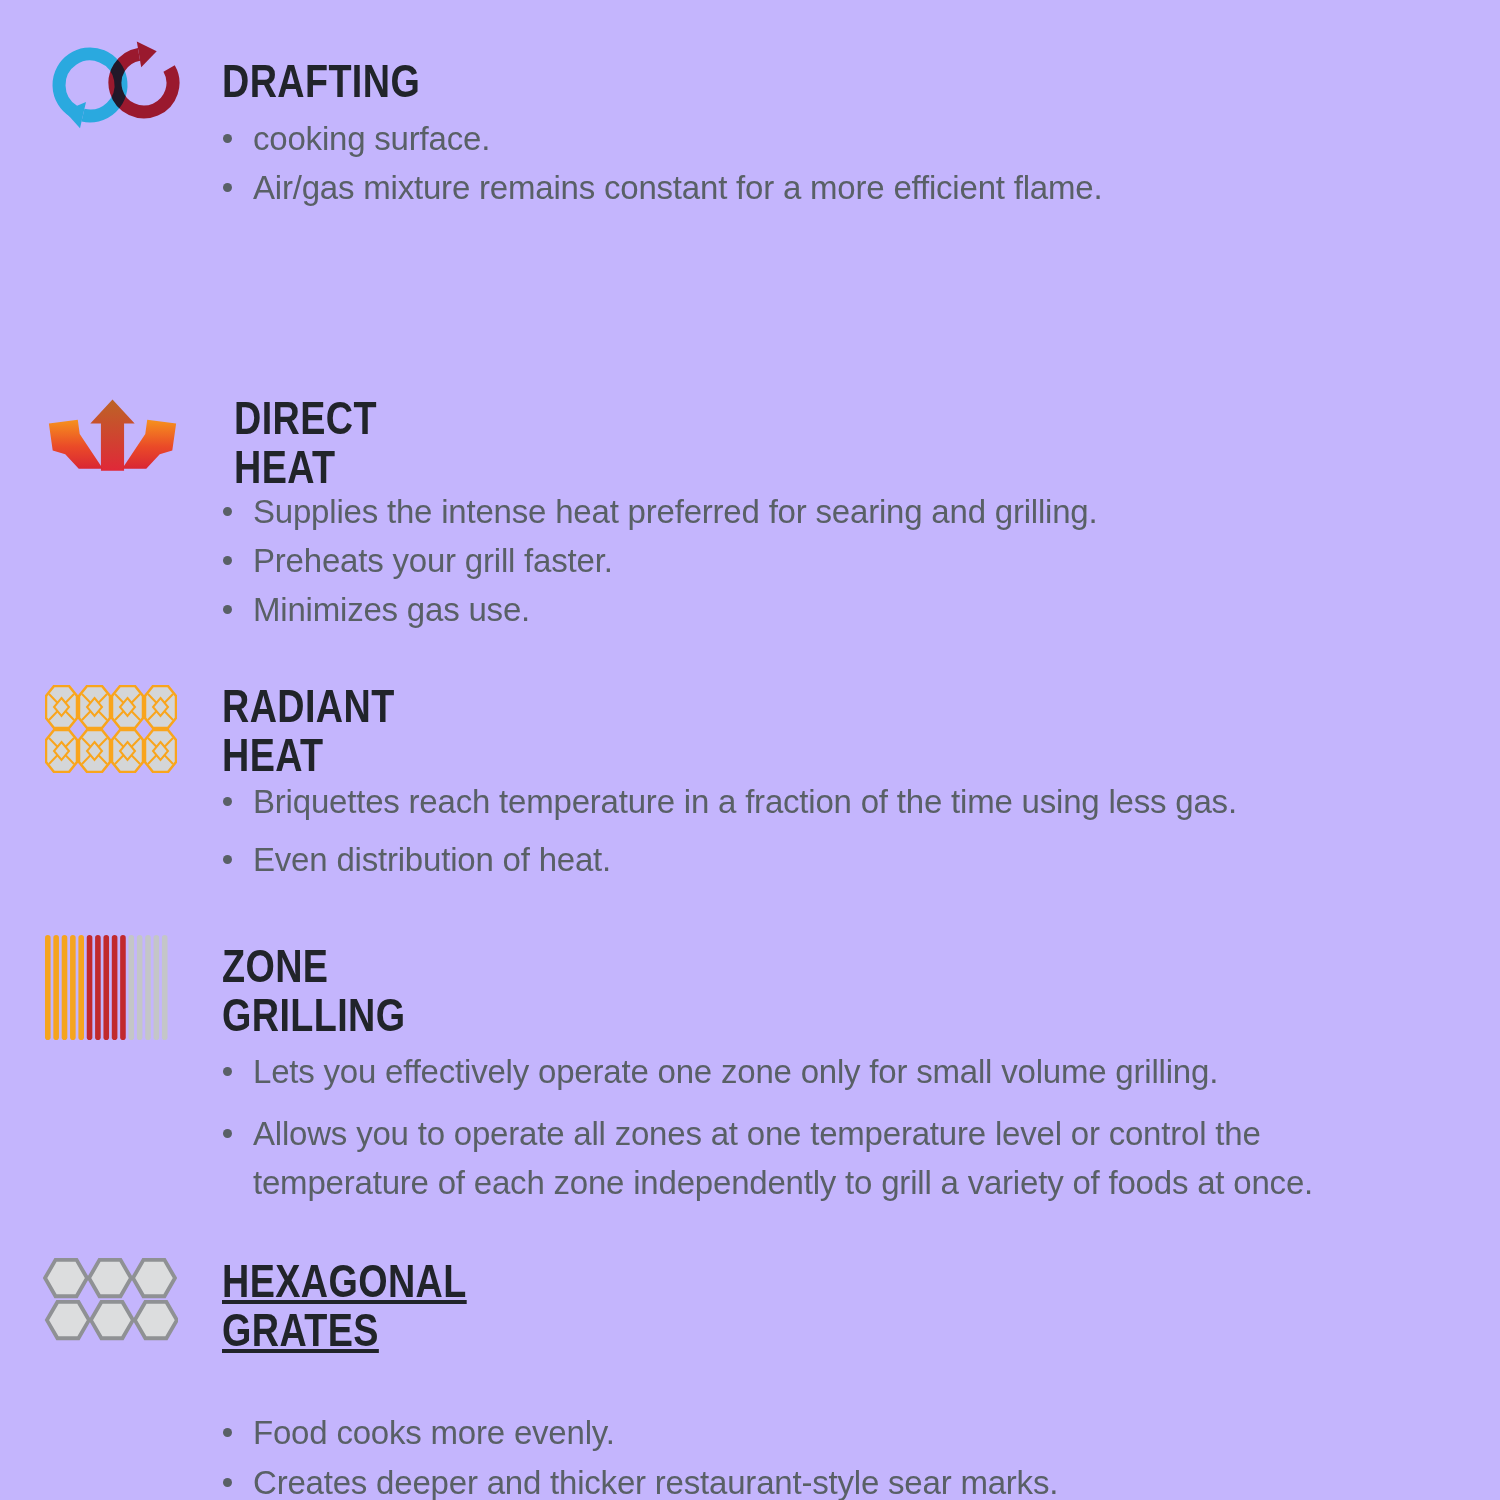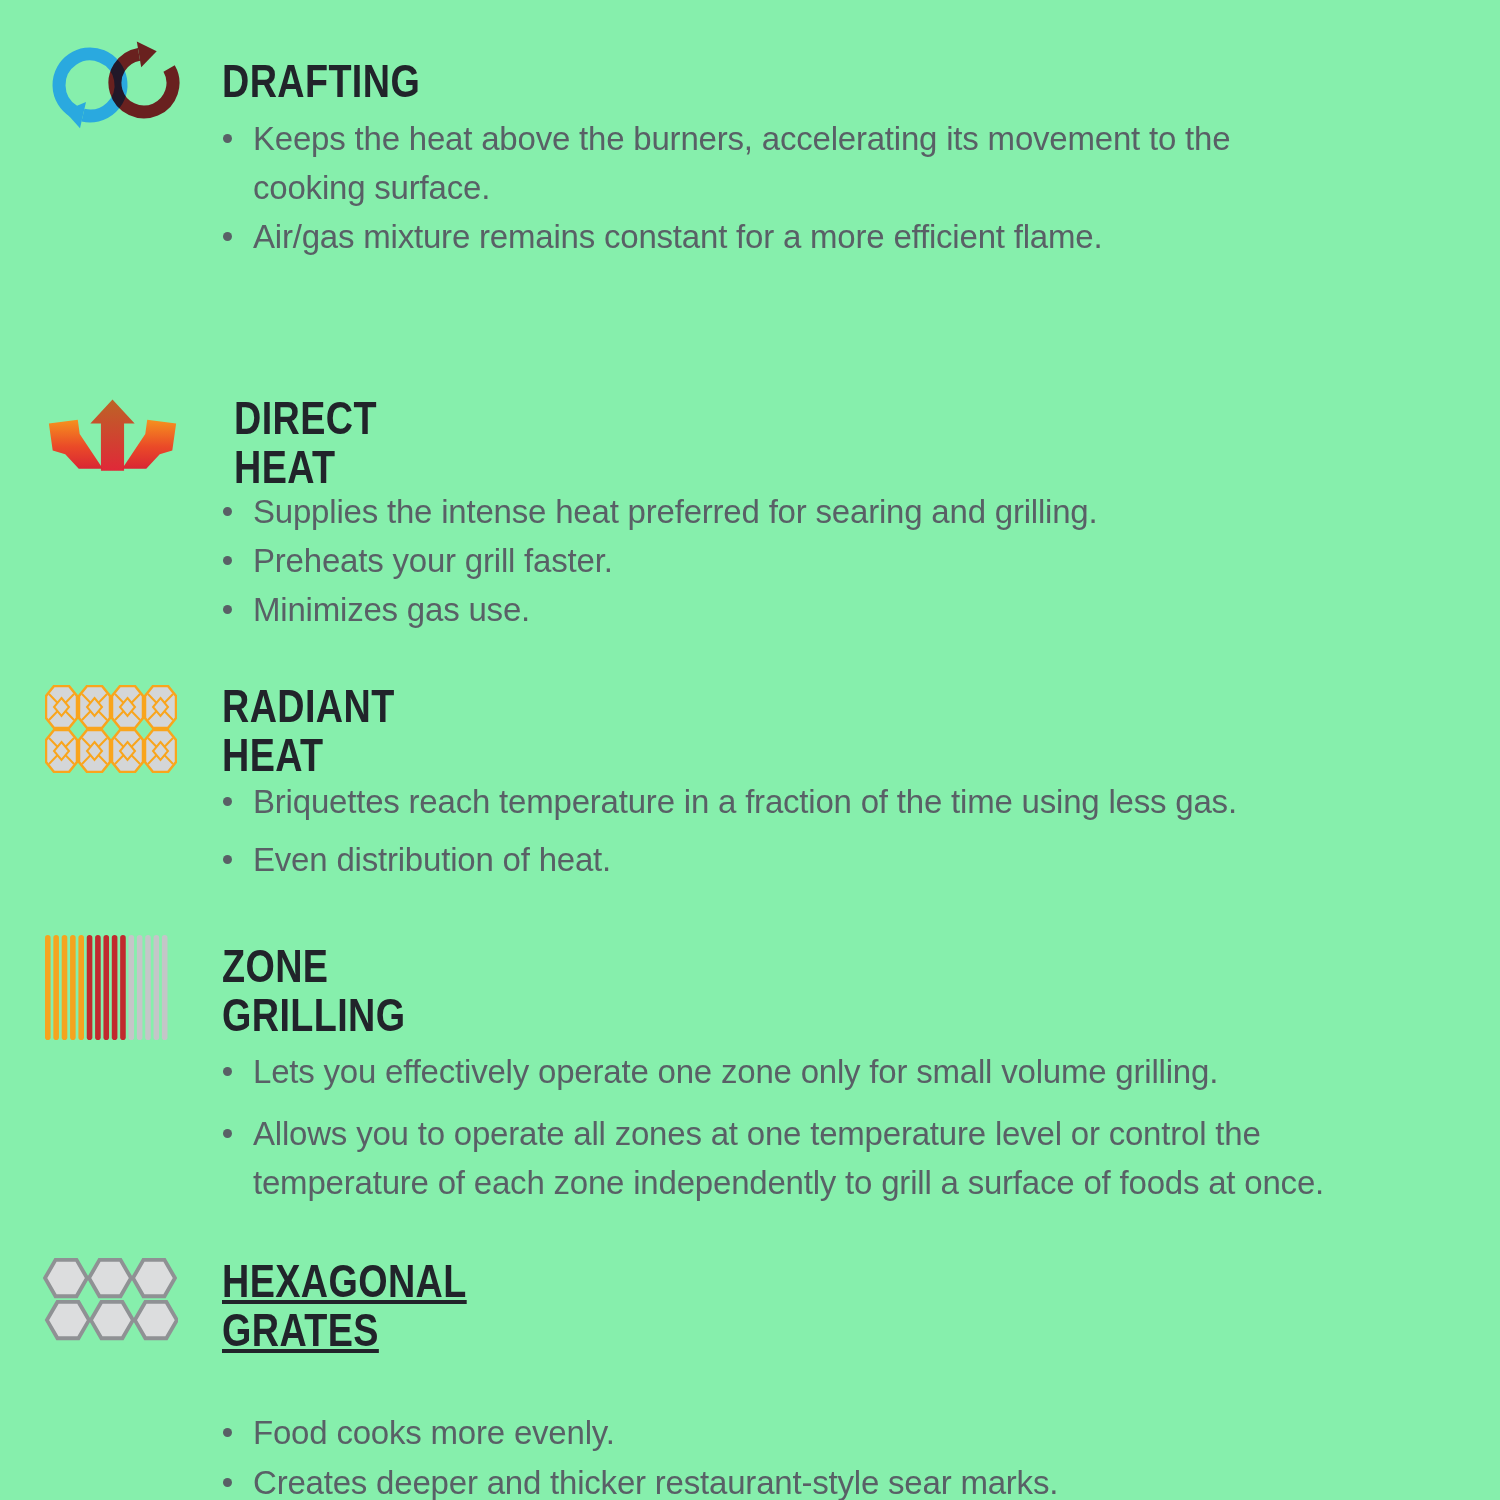--- a/index.html
+++ b/index.html
@@ -1,19 +1,19 @@
 <!DOCTYPE html>
 <html><head>
 <meta charset="utf-8">
 <style>
   html,body{margin:0;padding:0;background:#ffffff;}
   #page{
     position:relative;
     width:1500px;height:1500px;
-    background:#86efac;
+    background:#c4b5fd;
     font-family:"Liberation Sans", sans-serif;
     overflow:hidden;
   }
   .section{position:absolute;left:0;top:0;width:1500px;}
   .icon{position:absolute;}
   h2.heading{
     position:absolute;left:222px;margin:0;
     font-size:46px;font-weight:bold;line-height:49px;
     color:#21242A;letter-spacing:0.5px;
   }
@@ -48,21 +48,20 @@
         <path d="M124.1,30.5 A29,29 0 1 1 94,16.4" fill="none" stroke-width="13" stroke="#C8232E"></path>
         <polygon points="111.7,13.3 96.2,29.2 91.8,3.6" fill="#C8232E"></polygon>
       </g>
     </svg>
     <h2 class="heading" style="top:57px;">
       <div class="hl">DRAFTING</div>
     </h2>
     <ul class="bullets" style="top:114px;">
       <li>
         <span class="dot"></span>
-        <div class="bl">Keeps the heat above the burners, accelerating its movement to the</div>
         <div class="bl">cooking surface.</div>
       </li>
       <li>
         <span class="dot"></span>
         <div class="bl">Air/gas mixture remains constant for a more efficient flame.</div>
       </li>
     </ul>
   </div>
 
   <div class="section">
@@ -167,21 +166,21 @@
       <div class="hl">GRILLING</div>
     </h2>
     <ul class="bullets gap12" style="top:1047px;">
       <li>
         <span class="dot"></span>
         <div class="bl">Lets you effectively operate one zone only for small volume grilling.</div>
       </li>
       <li>
         <span class="dot"></span>
         <div class="bl">Allows you to operate all zones at one temperature level or control the</div>
-        <div class="bl">temperature of each zone independently to grill a surface of foods at once.</div>
+        <div class="bl">temperature of each zone independently to grill a variety of foods at once.</div>
       </li>
     </ul>
   </div>
 
   <div class="section">
     <svg class="icon" style="left:42px;top:1258px;" width="136" height="86" viewBox="0 0 140 90">
       <defs>
         <polygon id="hexcell" points="11,0 33,0 44,19 33,38 11,38 0,19" stroke="#8F9194" stroke-width="4" fill="#DCDDDE"></polygon>
       </defs>
       <use href="#hexcell" x="2" y="2"></use>

